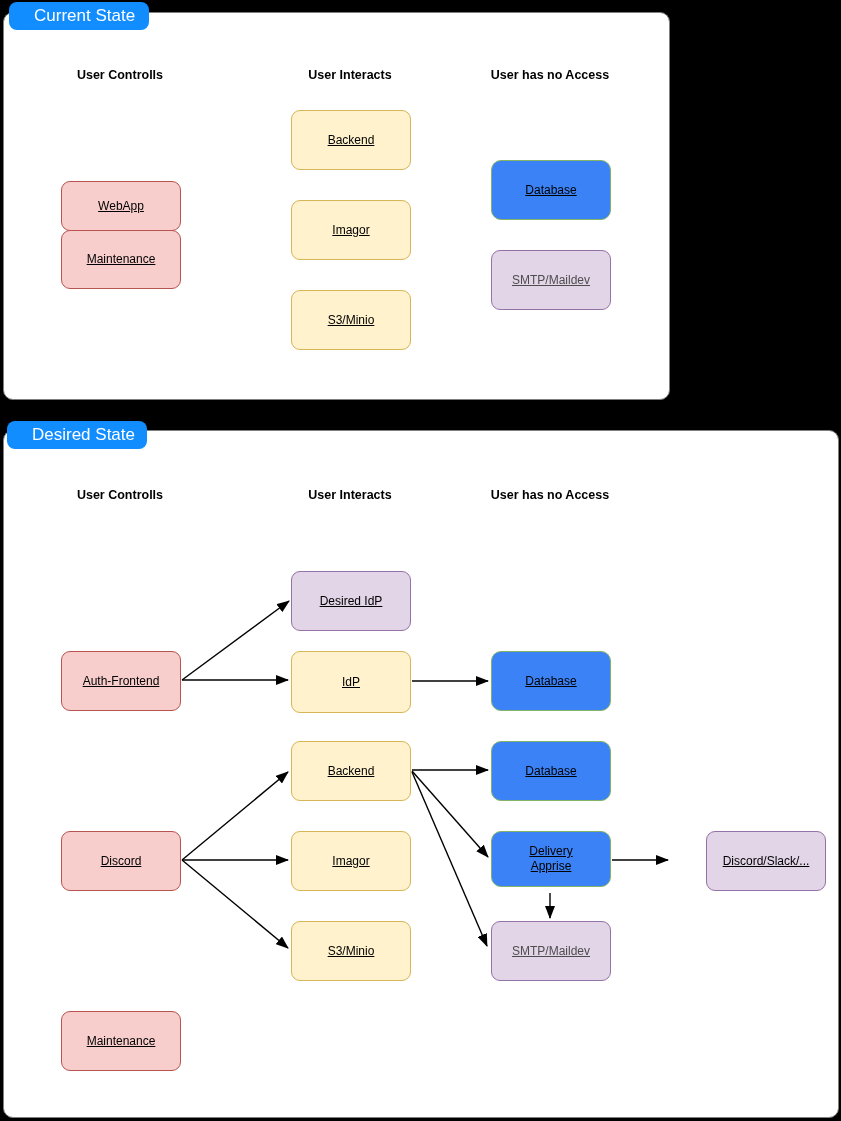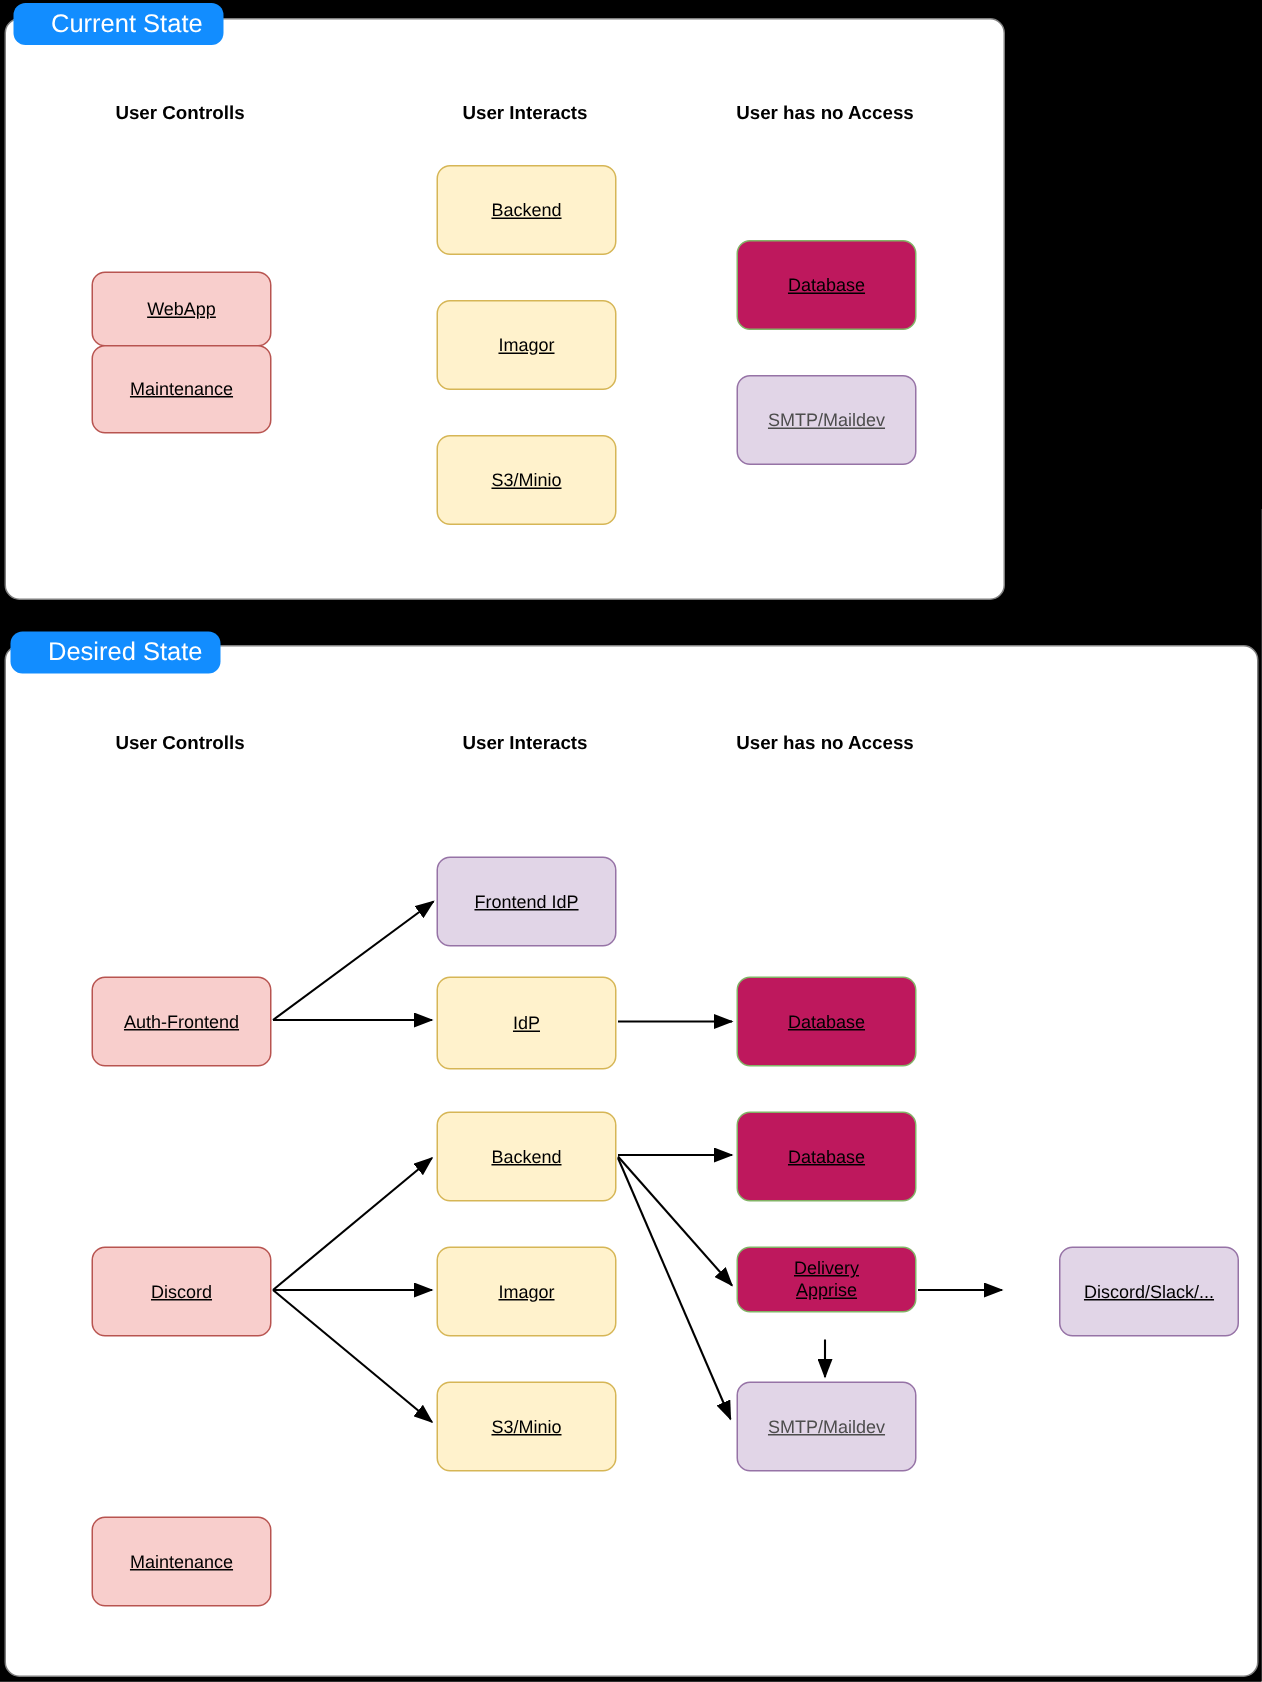--- a/index.html
+++ b/index.html
@@ -12,21 +12,21 @@
        font-size:17px;padding:0 14px 0 25px;z-index:5;background:#128dff;white-space:nowrap;}
   .tab-current{left:9px;top:2px;width:101px;}
   .tab-desired{left:7px;top:421px;width:101px;}
   .col-header{position:absolute;width:220px;transform:translateX(-50%);text-align:center;
               font-size:12.5px;font-weight:bold;color:#000;z-index:2;}
   .node{position:absolute;box-sizing:border-box;border:1px solid;border-radius:9px;
         display:flex;align-items:center;justify-content:center;text-align:center;
         font-size:12px;color:#000;z-index:3;white-space:pre-line;line-height:1.25;text-decoration:underline;}
   .red{background:#f8cecc;border-color:#b85450;}
   .yellow{background:#fff2cc;border-color:#d6b656;}
-  .green{background:#be185d;border-color:#82b366;}
+  .green{background:#3b82f6;border-color:#82b366;border-radius:10px;}
   .purple{background:#e1d5e7;border-color:#9673a6;}
   .dim{color:#4d4d4d;}
   .edges{position:absolute;left:0;top:0;z-index:4;pointer-events:none;}
   .edge{stroke:#000;stroke-width:1.4;}
 </style>
 </head>
 <body>
 
 <div class="stage">
 
@@ -60,21 +60,21 @@
   </div>
 
   <div class="panel panel-desired"></div>
   <div class="tab tab-desired">Desired State</div>
 
   <div class="col-header" style="left:120px;top:488px;">User Controlls</div>
   <div class="col-header" style="left:350px;top:488px;">User Interacts</div>
   <div class="col-header" style="left:550px;top:488px;">User has no Access</div>
 
   <div class="node purple" style="left:291px;top:571px;width:120px;height:60px;">
-    <span>Frontend IdP</span>
+    <span>Desired IdP</span>
   </div>
   <div class="node red" style="left:61px;top:651px;width:120px;height:60px;">
     <span>Auth-Frontend</span>
   </div>
   <div class="node yellow" style="left:291px;top:651px;width:120px;height:62px;">
     <span>IdP</span>
   </div>
   <div class="node green" style="left:491px;top:651px;width:120px;height:60px;">
     <span>Database</span>
   </div>
@@ -83,21 +83,21 @@
   </div>
   <div class="node green" style="left:491px;top:741px;width:120px;height:60px;">
     <span>Database</span>
   </div>
   <div class="node red" style="left:61px;top:831px;width:120px;height:60px;">
     <span>Discord</span>
   </div>
   <div class="node yellow" style="left:291px;top:831px;width:120px;height:60px;">
     <span>Imagor</span>
   </div>
-  <div class="node green" style="left:491px;top:831px;width:120px;height:44px;">
+  <div class="node green" style="left:491px;top:831px;width:120px;height:56px;">
     <span>Delivery
 Apprise</span>
   </div>
   <div class="node purple" style="left:706px;top:831px;width:120px;height:60px;align-items:center;">
     <span>Discord/Slack/...</span>
   </div>
   <div class="node yellow" style="left:291px;top:921px;width:120px;height:60px;">
     <span>S3/Minio</span>
   </div>
   <div class="node purple dim" style="left:491px;top:921px;width:120px;height:60px;">

